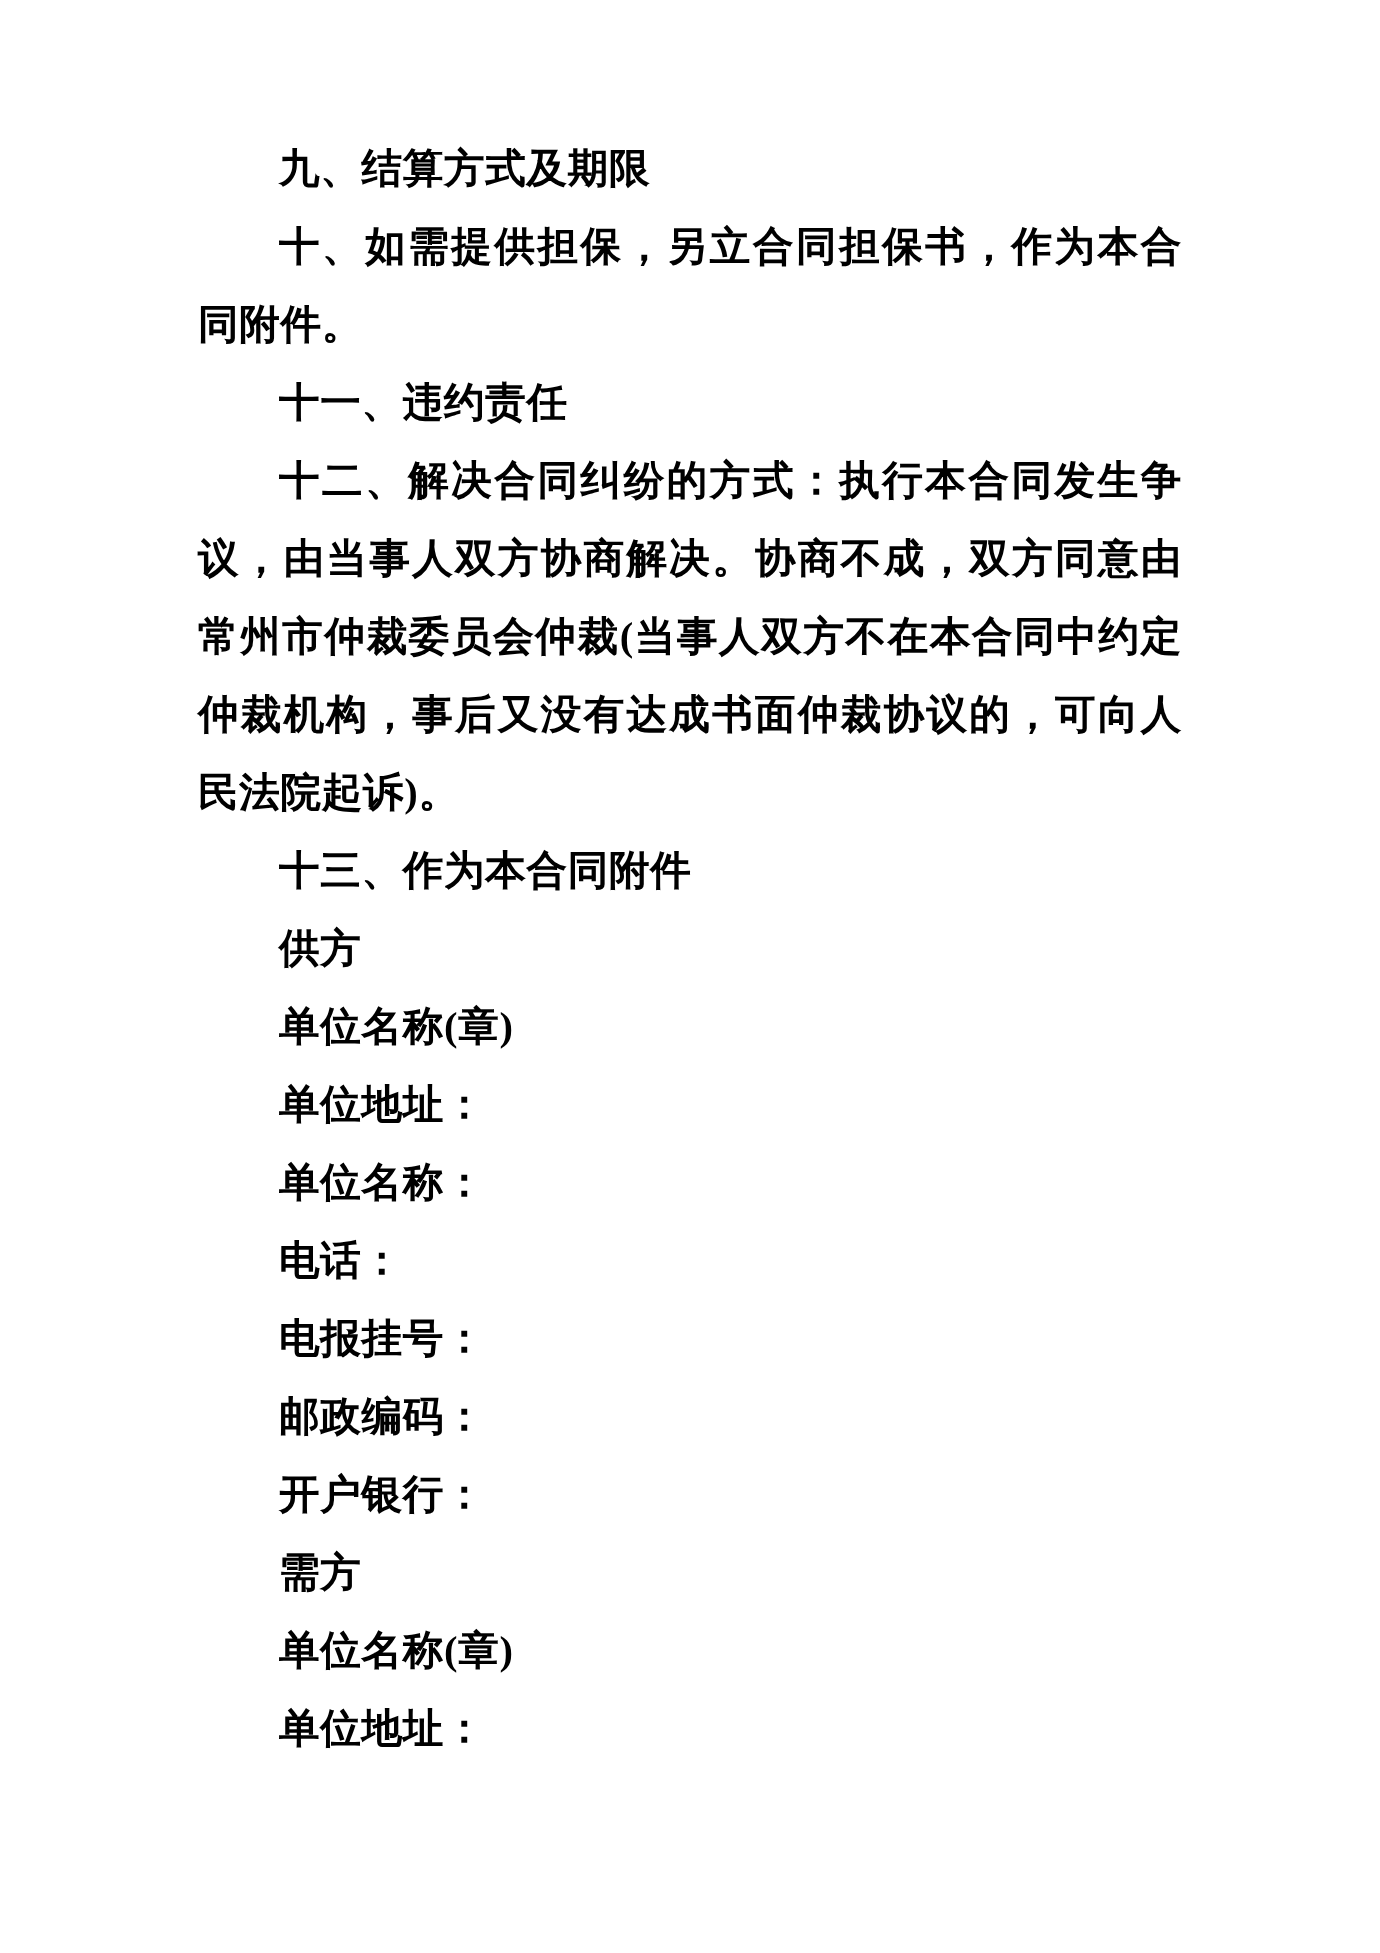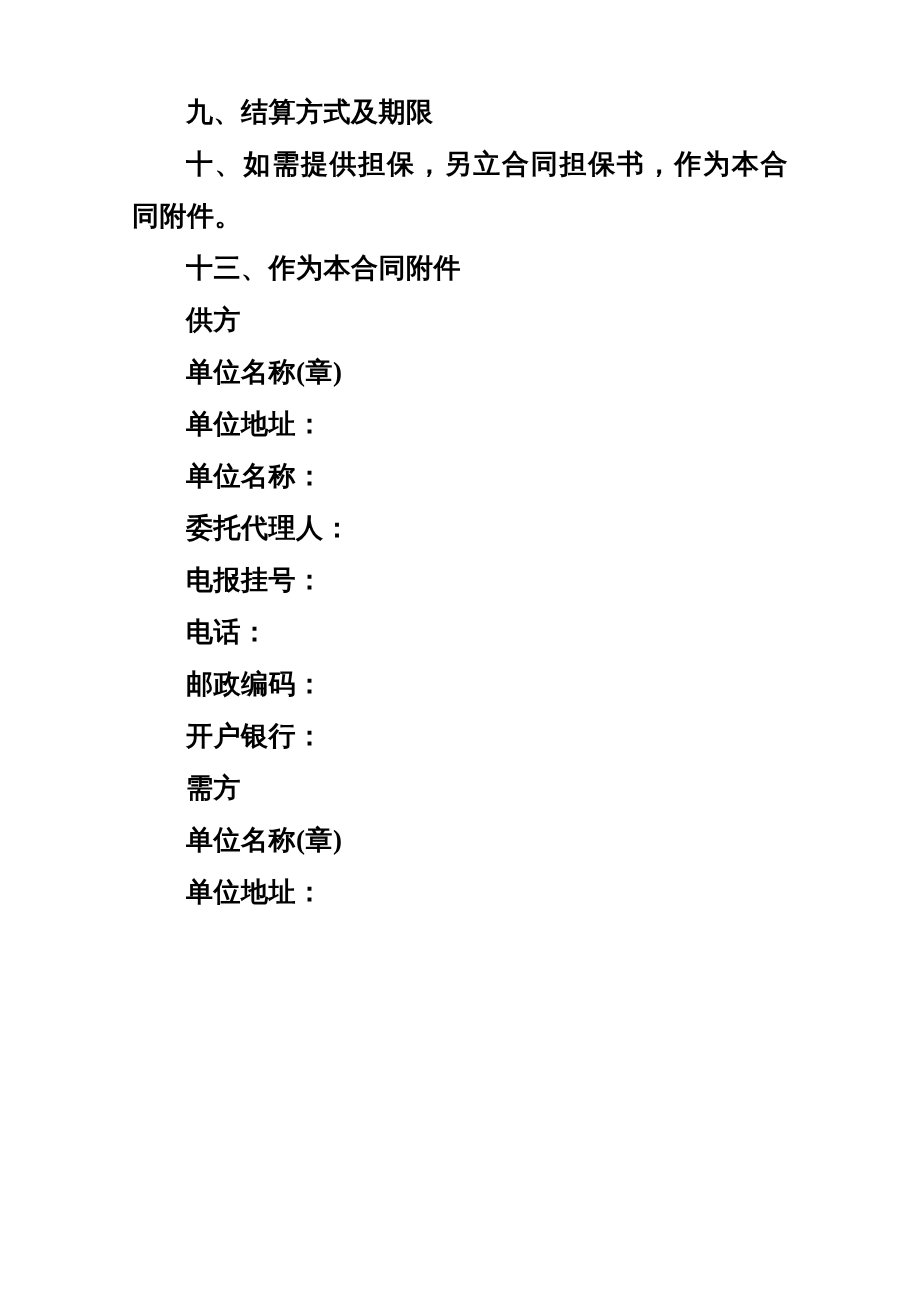--- a/index.html
+++ b/index.html
@@ -34,27 +34,28 @@
     font-weight: 700;
   }
 </style>
 </head>
 <body>
 
 <div class="page">
   <div class="doc-body">
     <p class="para">九、结算方式及期限</p>
     <p class="para">十、如需提供担保，另立合同担保书，作为本合同附件。</p>
+    <p class="para">十一、违约责任</p>
+    <p class="para">十二、解决合同纠纷的方式：执行本合同发生争议，由当事人双方协商解决。协商不成，双方同意由常州市仲裁委员会仲裁(当事人双方不在本合同中约定仲裁机构，事后又没有达成书面仲裁协议的，可向人民法院起诉)。</p>
     <p class="para">十三、作为本合同附件</p>
     <p class="para">供方</p>
     <p class="para">单位名称(章)</p>
     <p class="para">单位地址：</p>
     <p class="para">单位名称：</p>
-    <p class="para">委托代理人：</p>
+    <p class="para">电话：</p>
     <p class="para">电报挂号：</p>
-    <p class="para">电话：</p>
     <p class="para">邮政编码：</p>
     <p class="para">开户银行：</p>
     <p class="para">需方</p>
     <p class="para">单位名称(章)</p>
     <p class="para">单位地址：</p>
   </div>
 </div>
 
 </body></html>

